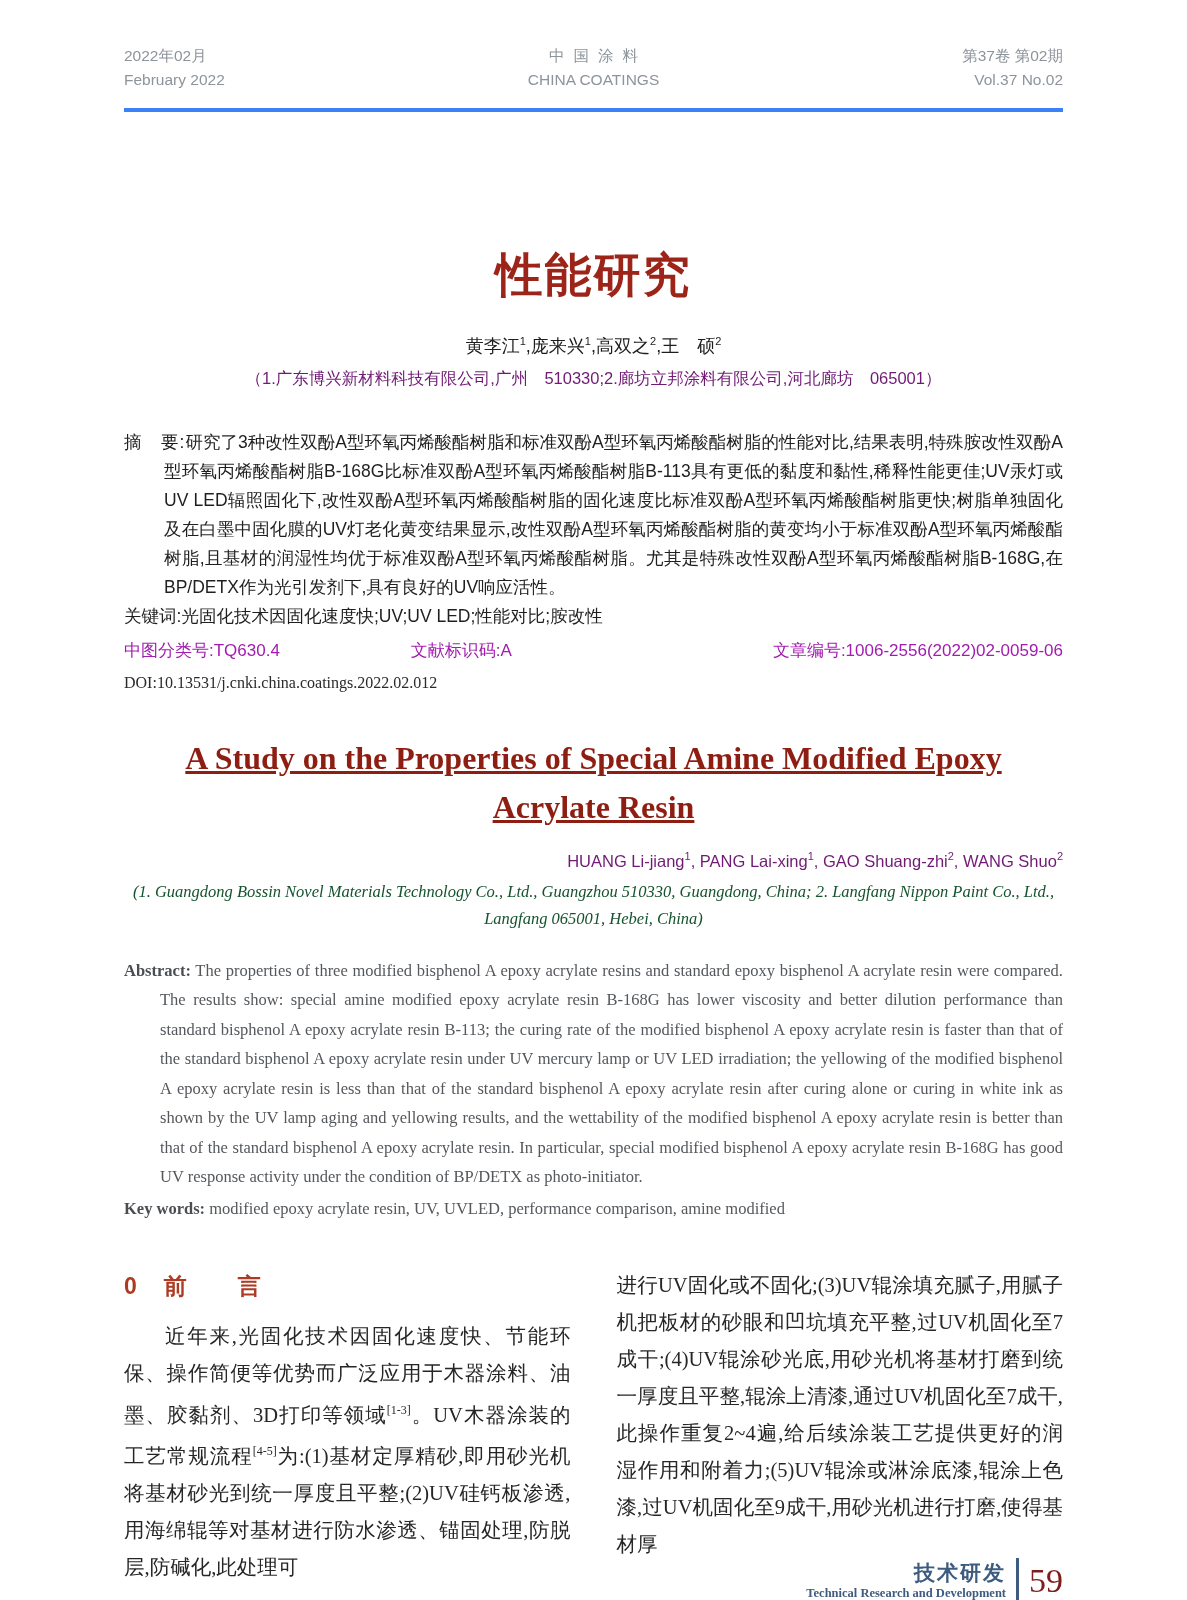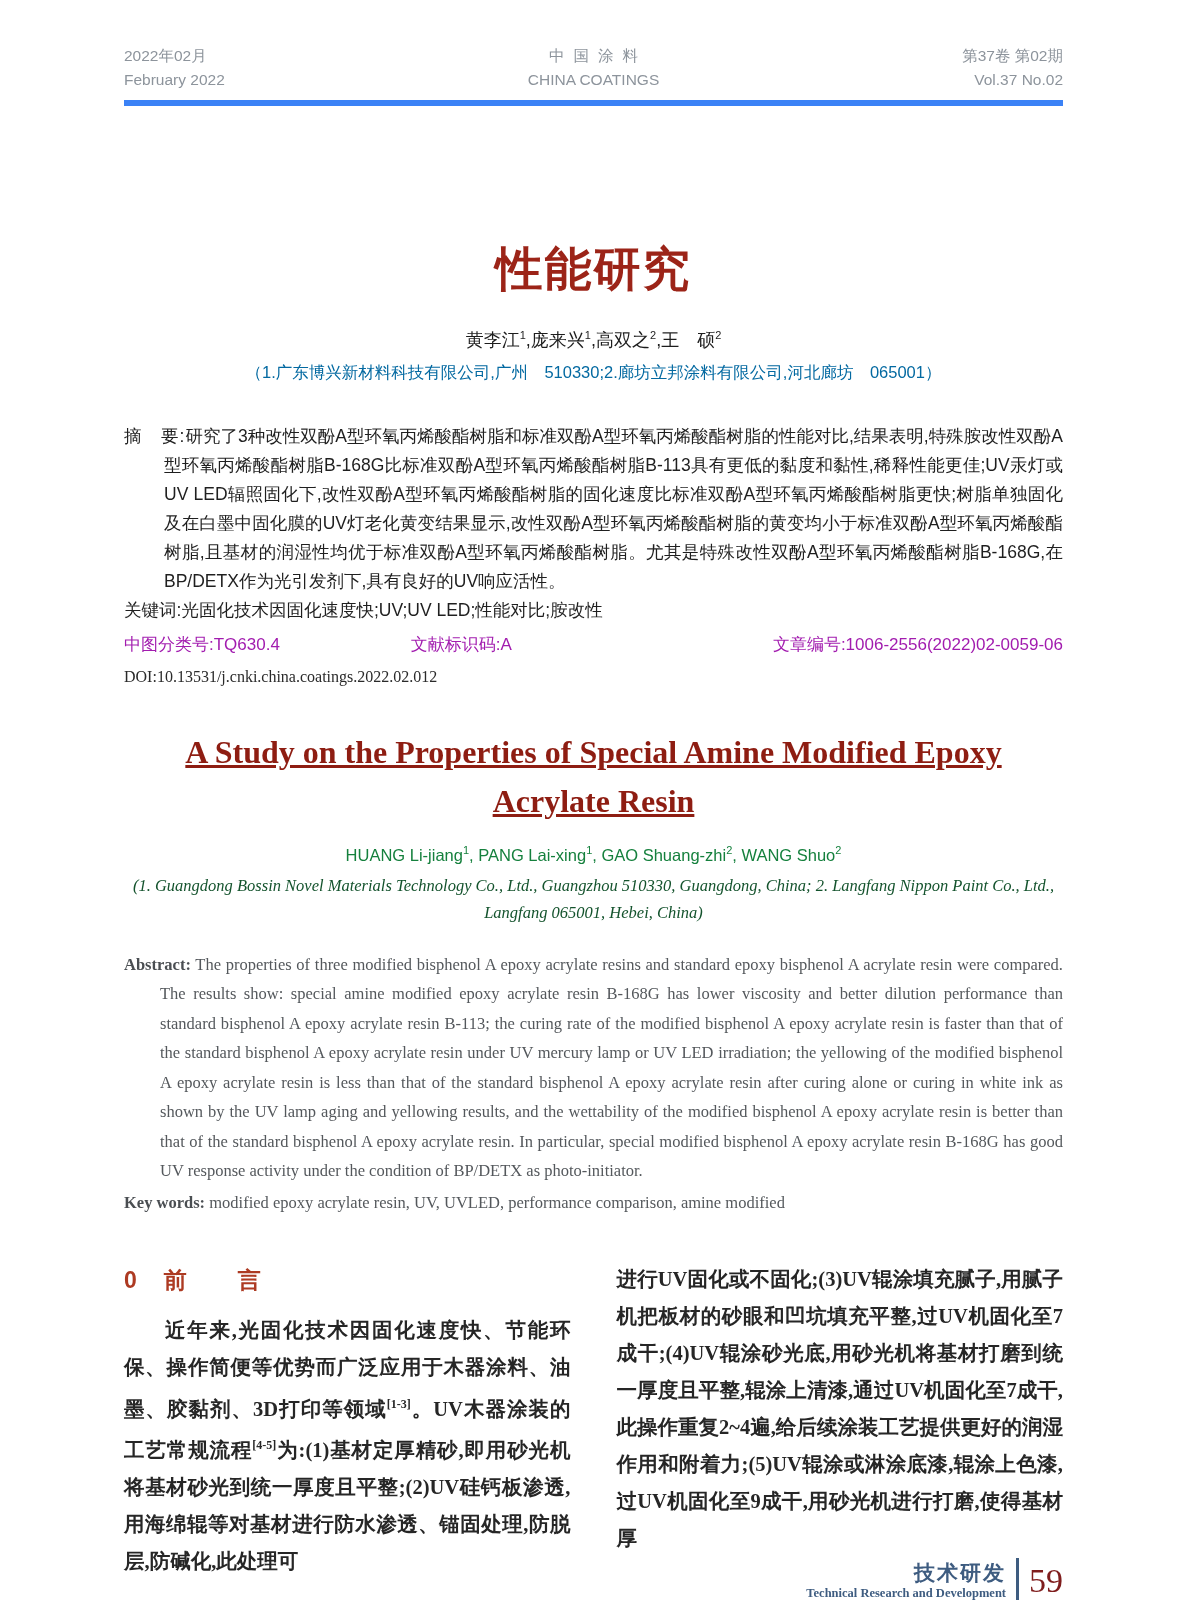--- a/index.html
+++ b/index.html
@@ -10,37 +10,37 @@
     color: #262626;
     overflow: hidden;
   }
   .page { width: 1187px; height: 1600px; padding: 0 124px; background: #fff; position: relative; }
 
   
   .jheader {
     margin-top: 44px;
     display: flex; justify-content: space-between; align-items: flex-end;
     color: #8d949c; font-size: 15.5px; line-height: 24px;
-    border-bottom: 6px solid #3b82f6; padding-bottom: 8px;
+    border-bottom: 4px solid #3b82f6; padding-bottom: 16px;
   }
   .h-col.left  { text-align: left;  width: 220px; }
   .h-col.center{ text-align: center; flex: 1; }
   .h-col.right { text-align: right; width: 220px; }
   .journal-cn { letter-spacing: 9px; text-indent: 9px; }
 
   
   .title-cn {
     margin-top: 62px; text-align: center;
     font-size: 47px; line-height: 67px; font-weight: 700;
     letter-spacing: 2px; color: #9c2418;
     font-family: "Liberation Sans", sans-serif;
   }
   .authors-cn { margin-top: 26px; text-align: center; font-size: 18px; color: #1d1d1d; }
   .authors-cn sup, .authors-en sup { font-size: 11px; vertical-align: super; }
-  .affil-cn { margin-top: 10px; text-align: center; font-size: 16.5px; color: #0369a1; }
+  .affil-cn { margin-top: 10px; text-align: center; font-size: 16.5px; color: #701a75; }
 
   
   .abstract-cn {
     margin-top: 38px;
     font-size: 17.5px; line-height: 29px; color: #1f1f1f;
     text-align: justify;
     padding-left: 40px; text-indent: -40px;
   }
   .abstract-cn .label { letter-spacing: 1px; }
   .keywords-cn { font-size: 17.5px; line-height: 29px; color: #1f1f1f; }
@@ -50,21 +50,21 @@
   }
   .meta-row .m-mid { margin-right: 130px; }
   .doi { margin-top: 12px; font-family: "Liberation Serif", serif; font-size: 16px; color: #2a2a2a; }
 
   
   .title-en {
     margin-top: 42px; text-align: center;
     font-family: "Liberation Serif", serif; font-weight: 700;
     font-size: 32px; line-height: 49px; color: #8e1d12; text-decoration: underline;
   }
-  .authors-en { margin-top: 18px; text-align: center; font-size: 16.5px; color: #15803d; }
+  .authors-en { margin-top: 18px; text-align: right; font-size: 16.5px; color: #701a75; }
   .affil-en {
     margin-top: 7px; text-align: center;
     font-family: "Liberation Serif", serif; font-style: italic;
     font-size: 16.5px; line-height: 27px; color: #14532d;
   }
 
   
   .abstract-en {
     margin-top: 24px;
     font-family: "Liberation Serif", serif;
@@ -85,21 +85,20 @@
   .sec-head {
     font-size: 23px; font-weight: 700; color: #ad3a22;
     margin: 4px 0 16px; letter-spacing: 1px;
     font-family: "Liberation Sans", sans-serif;
   }
   .sec-head .sec-title { margin-left: 26px; letter-spacing: 14px; }
   .body-p {
     font-family: "Liberation Serif", serif;
     font-size: 20.5px; line-height: 37px; color: #262626;
     text-align: justify;
-    font-weight: bold;
   }
   .body-p.indent { text-indent: 2em; }
   .body-p sup { font-size: 12px; vertical-align: super; }
 
   
   .page-footer {
     position: absolute; right: 124px; bottom: 40px;
     display: flex; align-items: center; justify-content: flex-end;
     color: #3e5c80;
   }

